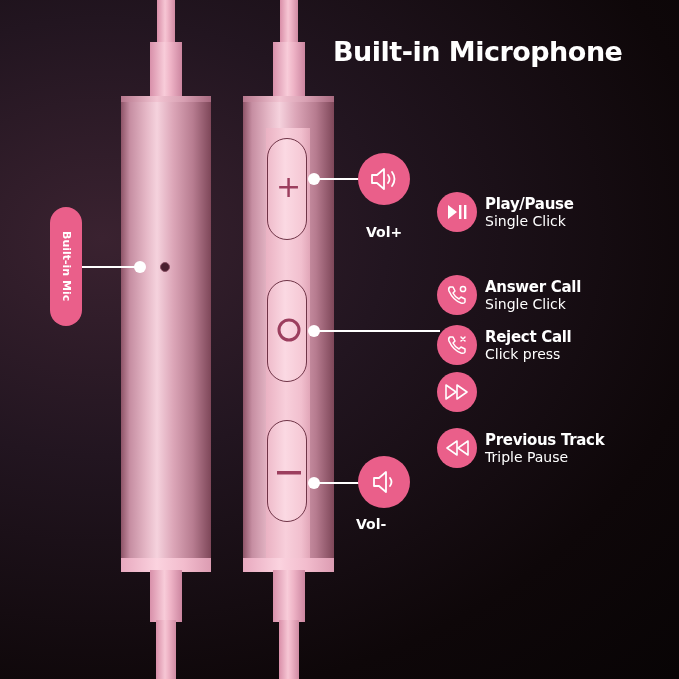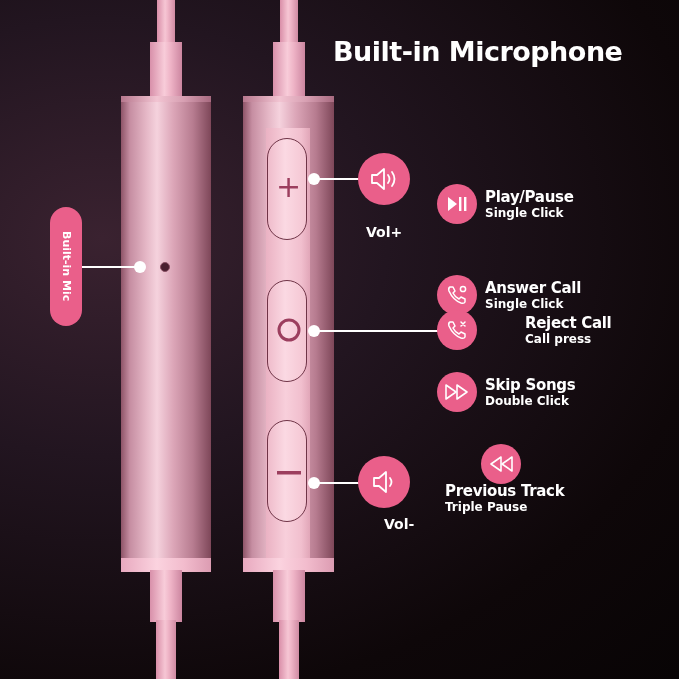--- a/index.html
+++ b/index.html
@@ -37,21 +37,21 @@
     }
     .title {
       position:absolute; left:333px; top:36px; color:#fff;
       font-family:"DejaVu Sans", sans-serif; font-weight:bold; font-size:27px; letter-spacing:-0.5px;
     }
     .vol-label { position:absolute; color:#fff; font-weight:bold; font-size:14px; }
     .feat { position:absolute; left:437px; display:flex; align-items:center; }
     .feat .bubble { position:relative; width:40px; height:40px; flex:none; }
     .feat-text { margin-left:8px; color:#fff; line-height:1; }
     .feat-title { font-weight:bold; font-size:15px; letter-spacing:-0.3px; }
-    .feat-sub { font-weight:bold; font-size:12px; margin-top:2px; }
+    .feat-sub { font-weight:normal; font-size:14px; margin-top:2px; }
     .mic-pill {
       position:absolute; left:50px; top:207px; width:32px; height:119px;
       background:#ea5f8a; border-radius:16px;
       display:flex; align-items:center; justify-content:center;
     }
     .mic-pill span {
       writing-mode:vertical-rl; color:#fff; font-weight:bold; font-size:11px; white-space:nowrap;
     }
     .mic-hole { position:absolute; width:8px; height:8px; border-radius:50%; background:#4a2030; border:1px solid #8a5064; }
   </style>
@@ -117,23 +117,23 @@
 <div class="dot" style="left:308px; top:325px;"></div>
 
 <div class="line" style="left:316px; top:482px; width:45px;"></div>
 <div class="dot" style="left:308px; top:477px;"></div>
 <div class="bubble" style="left:358px; top:456px; width:52px; height:52px;">
   <svg width="30" height="26" viewBox="0 0 30 26">
     <path d="M5 9 H10 L17 3 V23 L10 17 H5 Z" fill="none" stroke="#fff" stroke-width="1.8" stroke-linejoin="round"></path>
     <path d="M21 9 Q24 13 21 17" fill="none" stroke="#fff" stroke-width="1.8" stroke-linecap="round"></path>
   </svg>
 </div>
-<div class="vol-label" style="left:384px; top:516px;text-align:right;">Vol-</div>
+<div class="vol-label" style="left:356px; top:516px;text-align:right;">Vol-</div>
 
-<div class="feat" style="top:184px;justify-content:center;">
+<div class="feat" style="top:192px;justify-content:center;">
   <div class="bubble">
     <svg width="22" height="18" viewBox="0 0 22 18">
       <path d="M2 2 L11 9 L2 16 Z" fill="#fff"></path>
       <rect x="13" y="2" width="2.4" height="14" fill="#fff"></rect>
       <rect x="18" y="2" width="2.4" height="14" fill="#fff"></rect>
     </svg>
   </div>
   <div class="feat-text">
     <div class="feat-title">Play/Pause</div>
     <div class="feat-sub">Single Click</div>
@@ -146,47 +146,43 @@
       <path d="M5 4 L8 4 L10 8 L8 10 Q10 14 14 16 L16 14 L20 16 L20 19 Q19 21 16 20 Q8 17 4 8 Q3 5 5 4 Z" fill="none" stroke="#fff" stroke-width="1.5" stroke-linejoin="round"></path>
       <circle cx="18" cy="6" r="2.6" fill="none" stroke="#fff" stroke-width="1.5"></circle>
     </svg>
   </div>
   <div class="feat-text">
     <div class="feat-title">Answer Call</div>
     <div class="feat-sub">Single Click</div>
   </div>
 </div>
 
-<div class="feat" style="top:310px;gap:40px;">
+<div class="feat" style="top:325px;">
   <div class="bubble">
     <svg width="24" height="24" viewBox="0 0 24 24">
       <path d="M5 4 L8 4 L10 8 L8 10 Q10 14 14 16 L16 14 L20 16 L20 19 Q19 21 16 20 Q8 17 4 8 Q3 5 5 4 Z" fill="none" stroke="#fff" stroke-width="1.5" stroke-linejoin="round"></path>
       <path d="M16 4 L20 8 M20 4 L16 8" stroke="#fff" stroke-width="1.5" stroke-linecap="round"></path>
     </svg>
   </div>
   <div class="feat-text">
     <div class="feat-title">Reject Call</div>
-    <div class="feat-sub">Call press</div>
+    <div class="feat-sub">Click press</div>
   </div>
 </div>
 
 <div class="feat" style="top:372px;">
   <div class="bubble">
     <svg width="26" height="18" viewBox="0 0 26 18">
       <path d="M2 2 L12 9 L2 16 Z" fill="none" stroke="#fff" stroke-width="1.6" stroke-linejoin="round"></path>
       <path d="M13 2 L23 9 L13 16 Z" fill="none" stroke="#fff" stroke-width="1.6" stroke-linejoin="round"></path>
     </svg>
   </div>
-  <div class="feat-text">
-    <div class="feat-title">Skip Songs</div>
-    <div class="feat-sub">Double Click</div>
-  </div>
 </div>
 
-<div class="feat" style="top:444px;flex-direction:column;">
+<div class="feat" style="top:428px;">
   <div class="bubble">
     <svg width="26" height="18" viewBox="0 0 26 18">
       <path d="M13 2 L3 9 L13 16 Z" fill="none" stroke="#fff" stroke-width="1.6" stroke-linejoin="round"></path>
       <path d="M24 2 L14 9 L24 16 Z" fill="none" stroke="#fff" stroke-width="1.6" stroke-linejoin="round"></path>
     </svg>
   </div>
   <div class="feat-text">
     <div class="feat-title">Previous Track</div>
     <div class="feat-sub">Triple Pause</div>
   </div>

